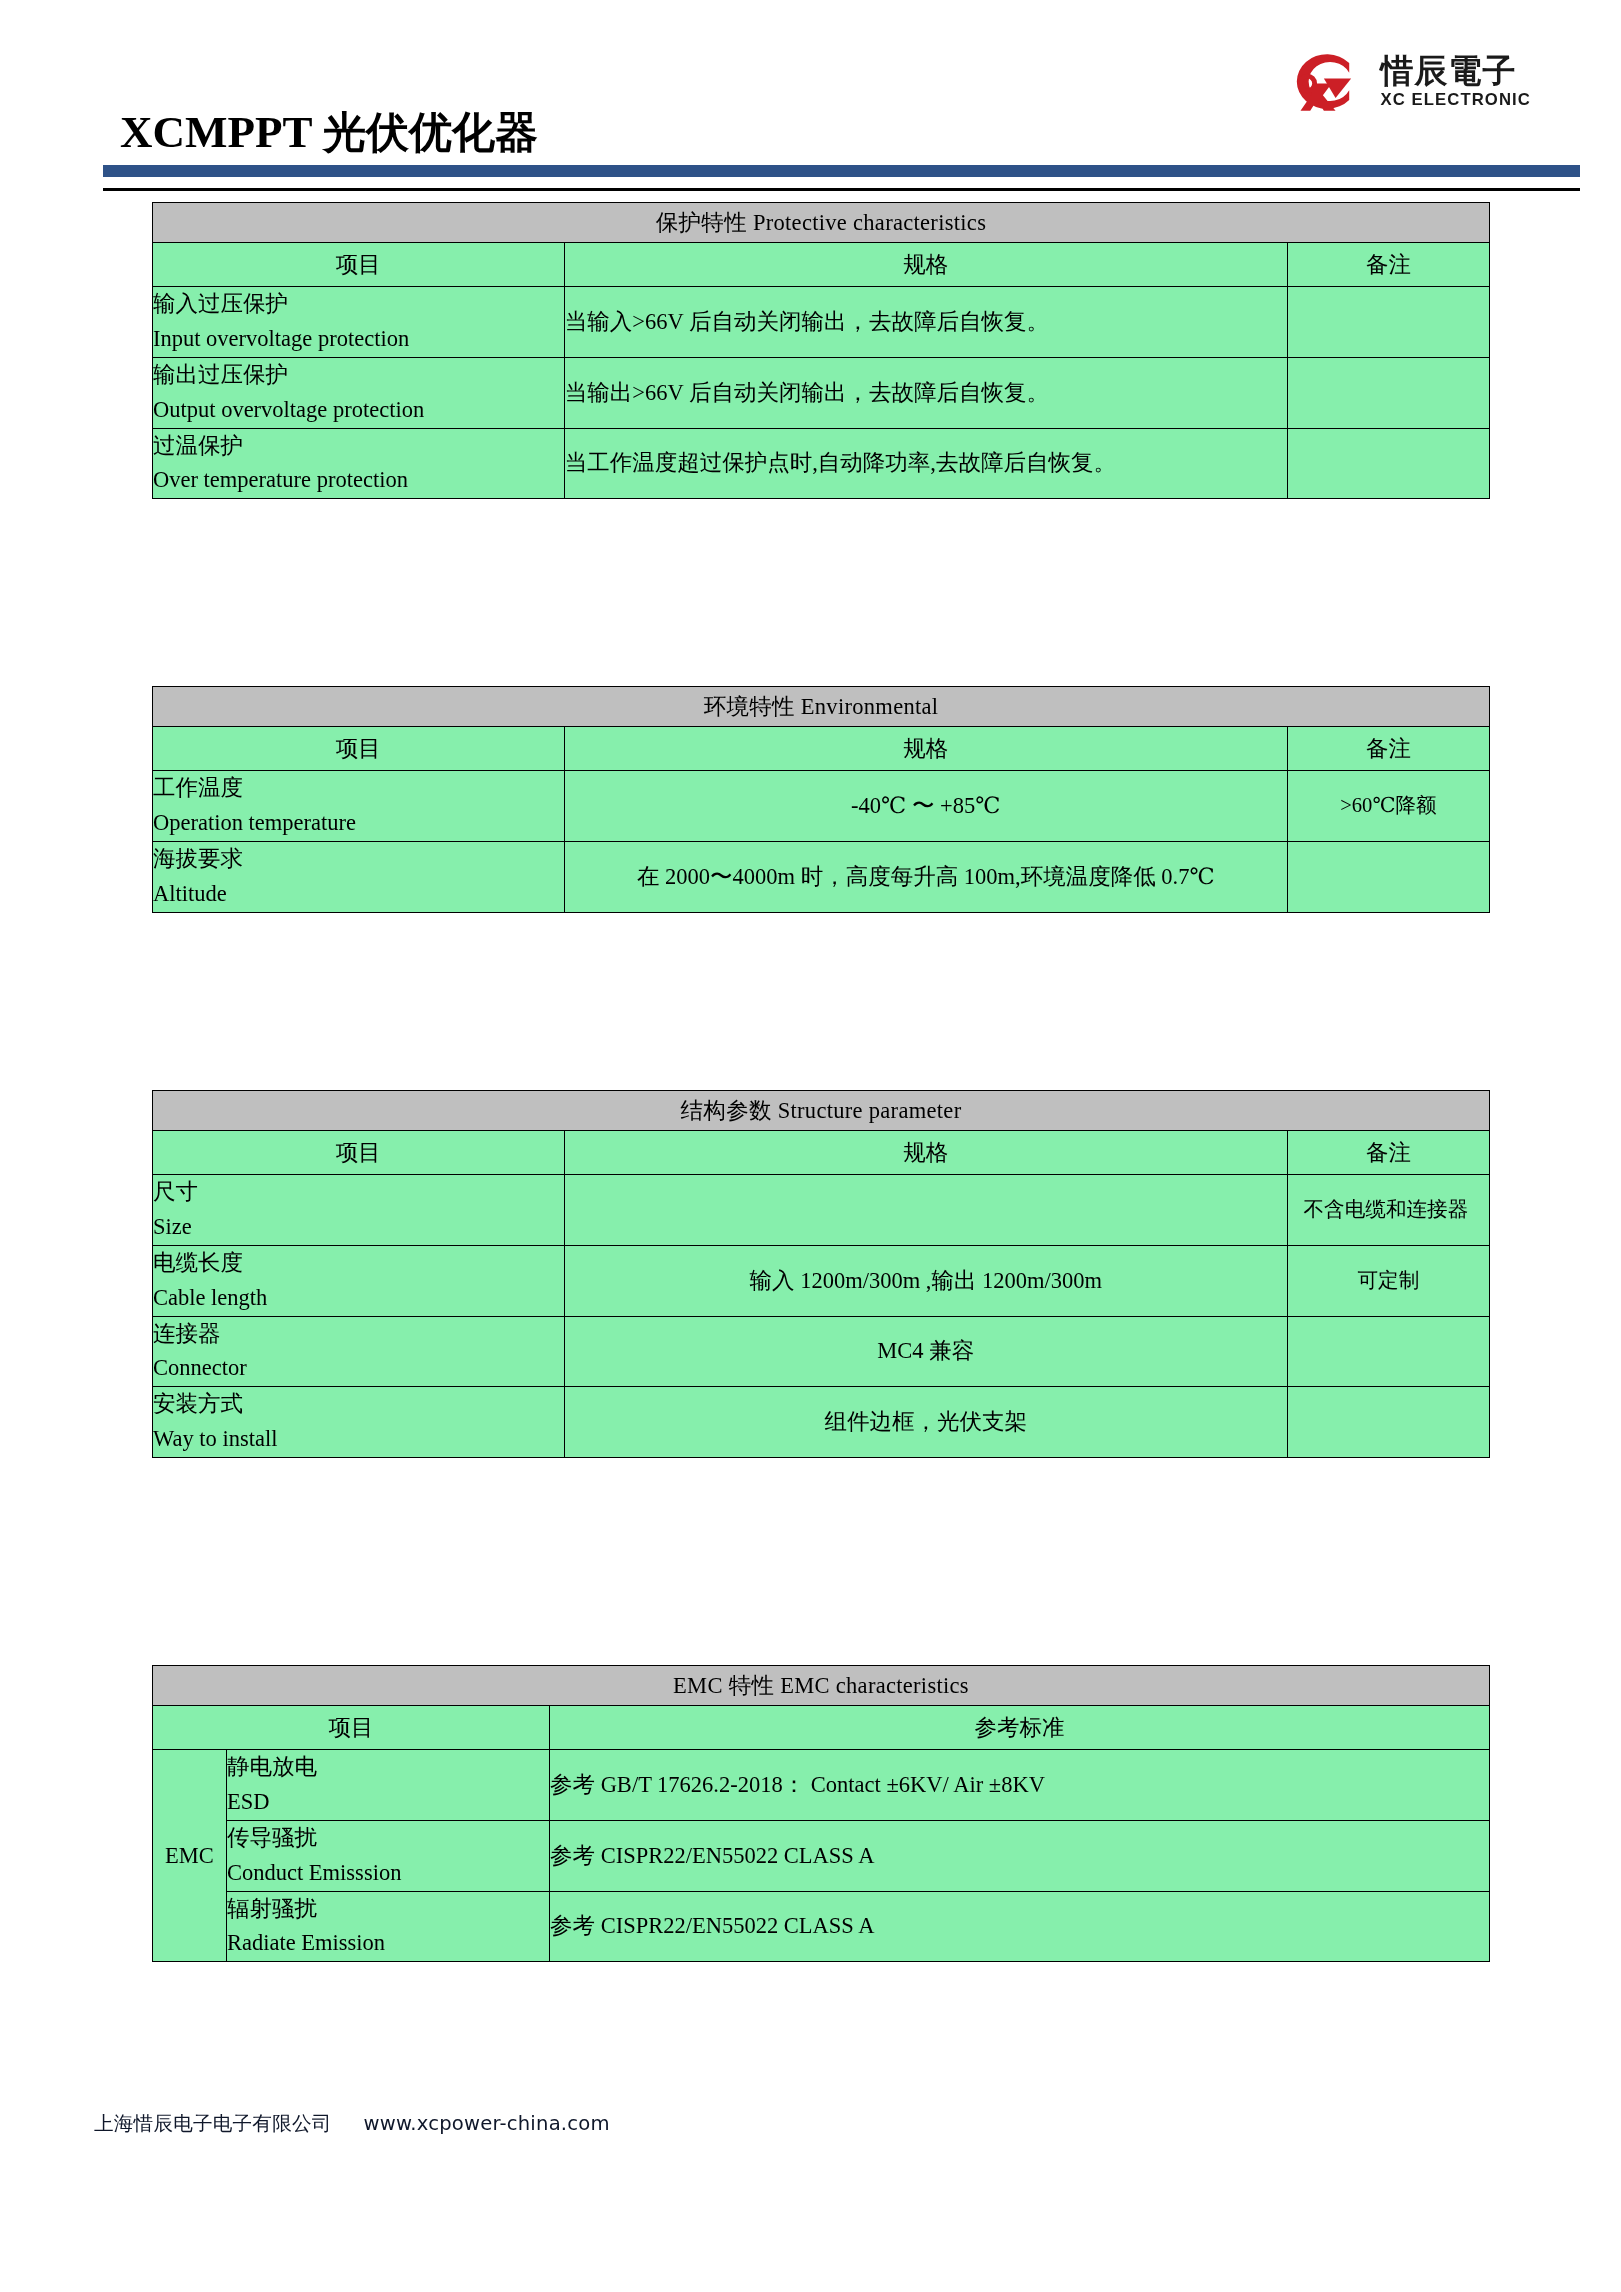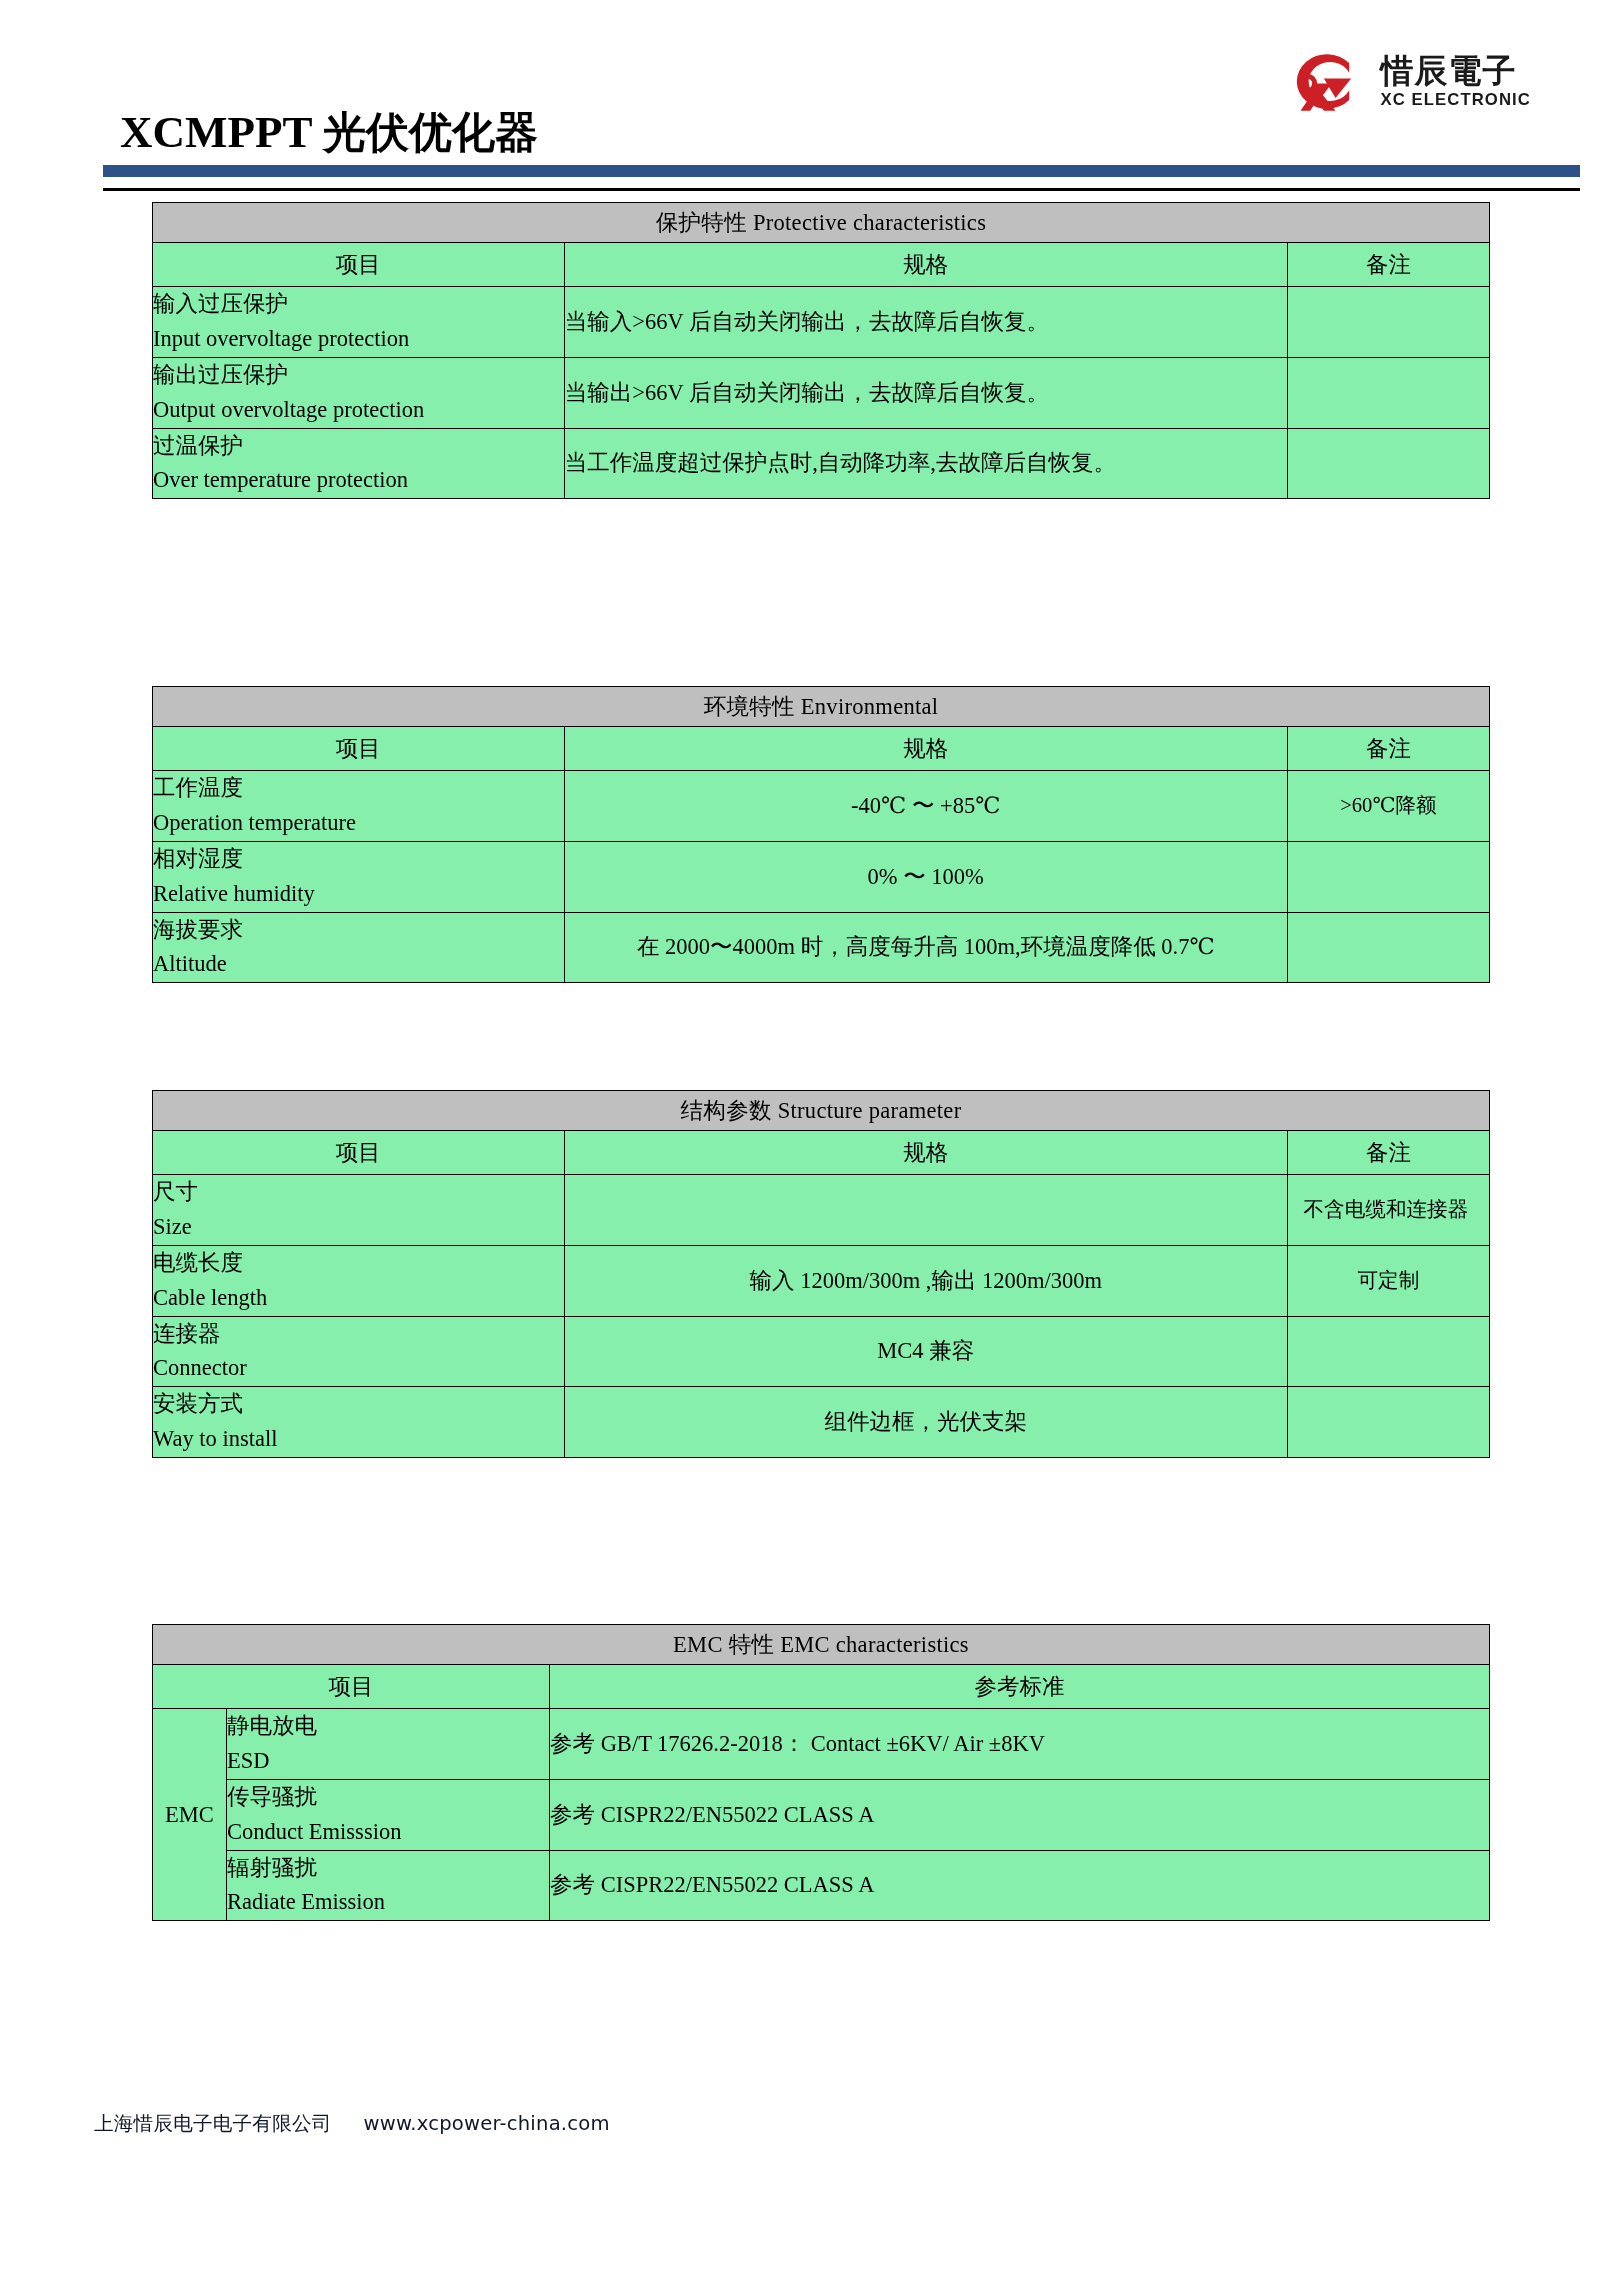--- a/index.html
+++ b/index.html
@@ -281,28 +281,20 @@
       <tr>
         <td class="cell-item">
           <span class="ln">工作温度</span>
           <span class="ln">Operation temperature</span>
         </td>
         <td class="cell-spec c">-40℃ 〜 +85℃</td>
         <td class="cell-remark">&gt;60℃降额</td>
       </tr>
       <tr>
         <td class="cell-item">
-          <span class="ln">相对湿度</span>
-          <span class="ln">Relative humidity</span>
-        </td>
-        <td class="cell-spec c">0% 〜 100%</td>
-        <td class="cell-remark"></td>
-      </tr>
-      <tr>
-        <td class="cell-item">
           <span class="ln">海拔要求</span>
           <span class="ln">Altitude</span>
         </td>
         <td class="cell-spec c">在 2000〜4000m 时，高度每升高 100m,环境温度降低 0.7℃</td>
         <td class="cell-remark"></td>
       </tr>
     </tbody>
       </table>
   </div>
 
@@ -351,21 +343,21 @@
           <span class="ln">安装方式</span>
           <span class="ln">Way to install</span>
         </td>
         <td class="cell-spec c">组件边框，光伏支架</td>
         <td class="cell-remark"></td>
       </tr>
     </tbody>
       </table>
   </div>
 
-  <div class="tbl-wrap" style="top:1624px;">
+  <div class="tbl-wrap" style="top:1665px;">
     <table class="spec">
       <colgroup>
         <col class="emc-col-group">
           <col class="emc-col-item">
           <col>
       </colgroup>
       <tbody>
           <tr>
         <td class="band" colspan="3">EMC 特性  EMC characteristics</td>
       </tr>

